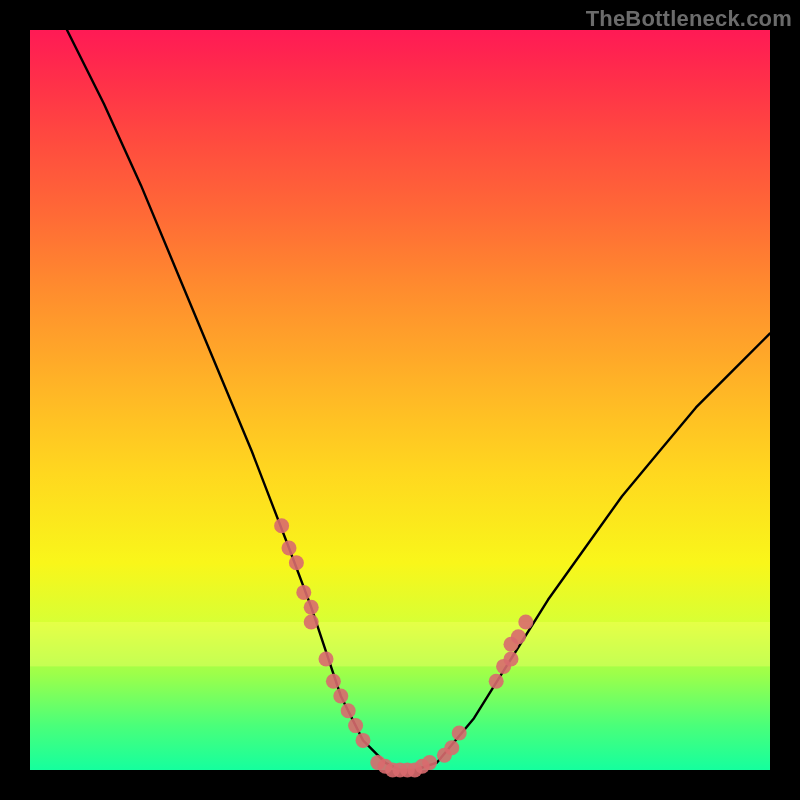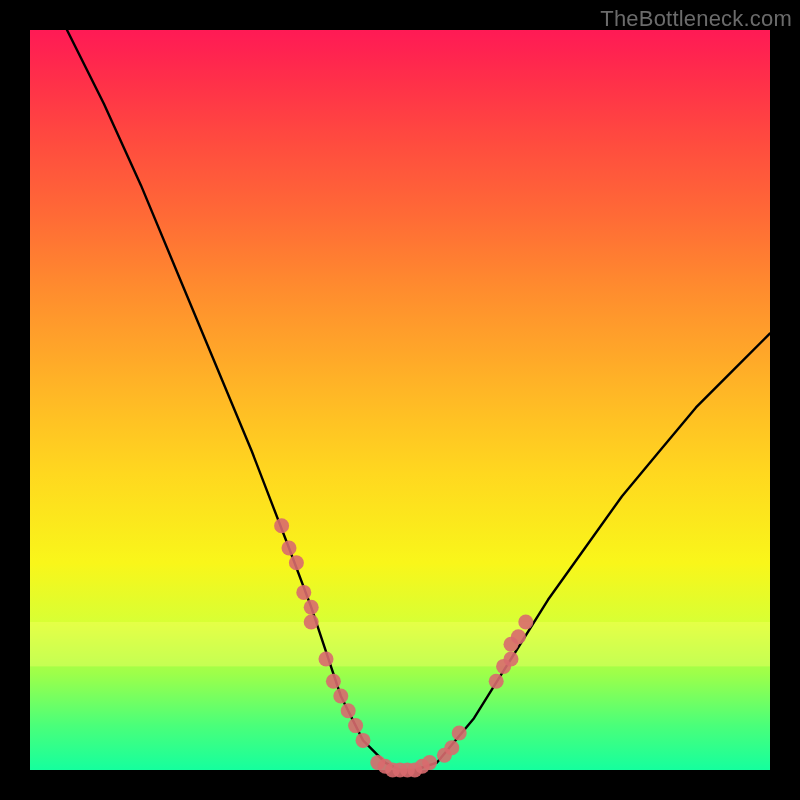--- a/index.html
+++ b/index.html
@@ -39,21 +39,21 @@
       #4aff7a 94%,
       #15ff9e 100%
     );
   }
   .watermark {
     position: absolute;
     top: 6px;
     right: 8px;
     color: #6b6b6b;
     font-size: 22px;
-    font-weight: 400;
+    font-weight: 700;
     letter-spacing: 0.2px;
     user-select: none;
   }
   svg.overlay {
     position: absolute;
     left: 0;
     top: 0;
     width: 740px;
     height: 740px;
     overflow: visible;

